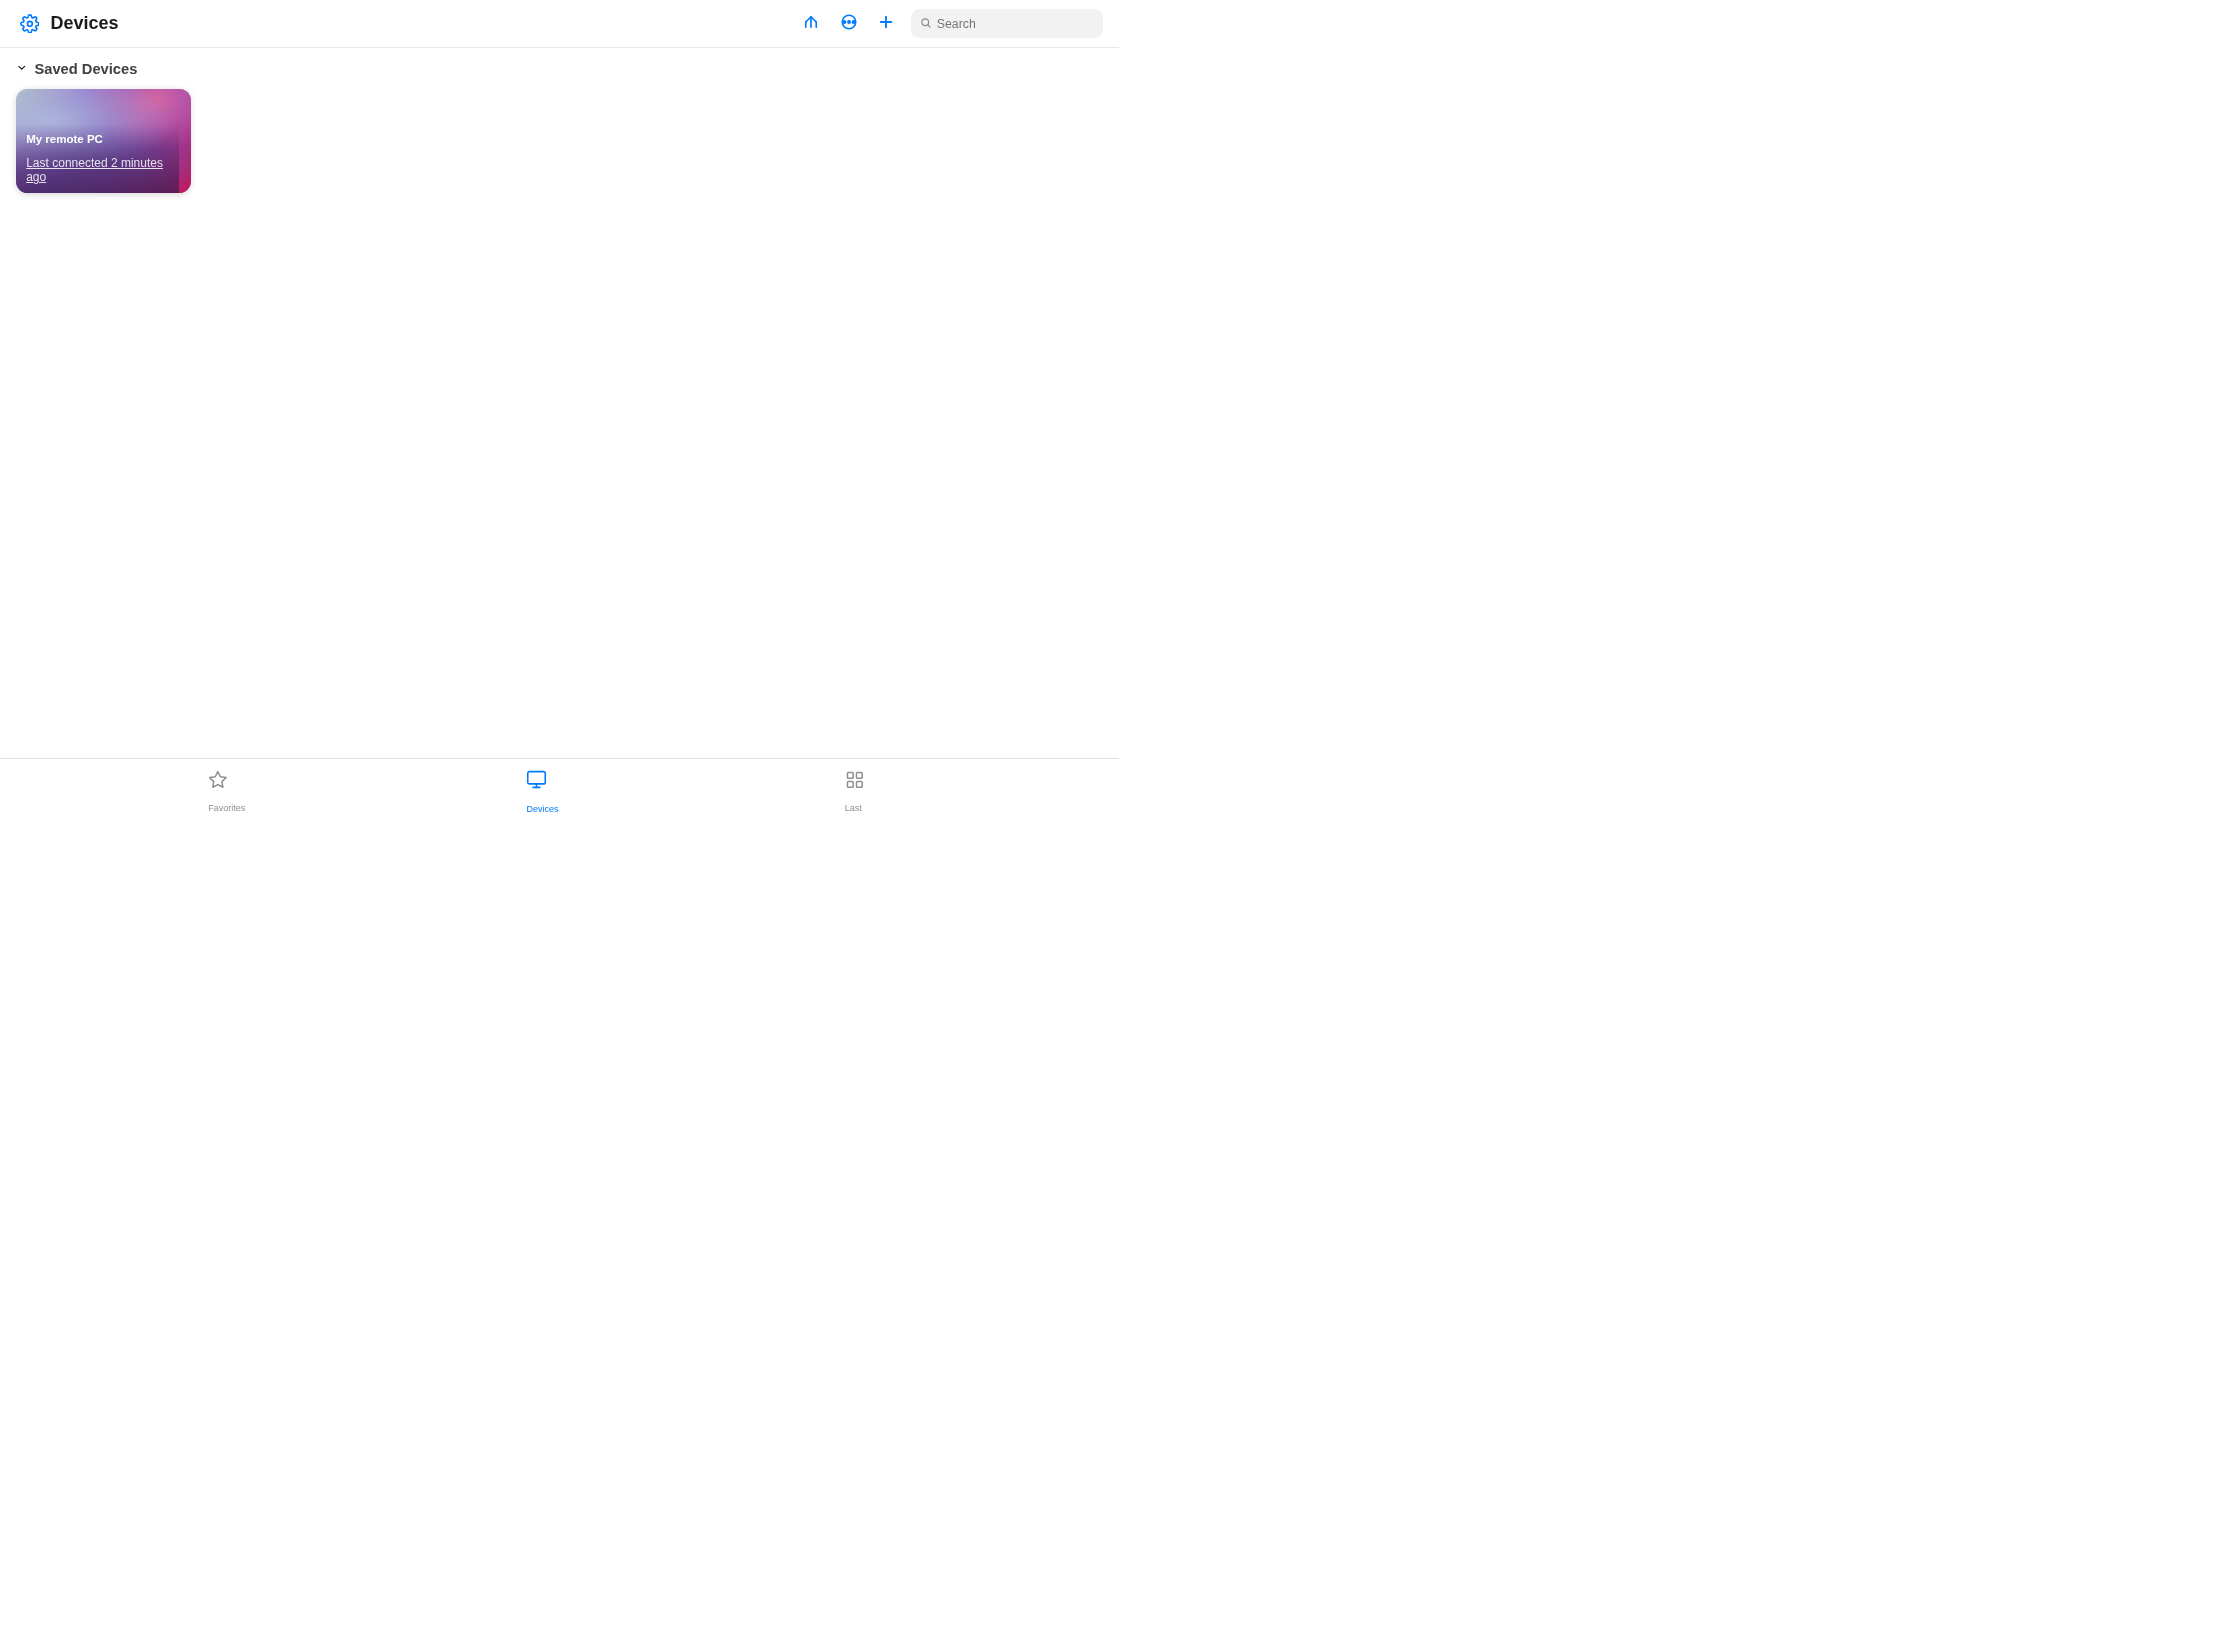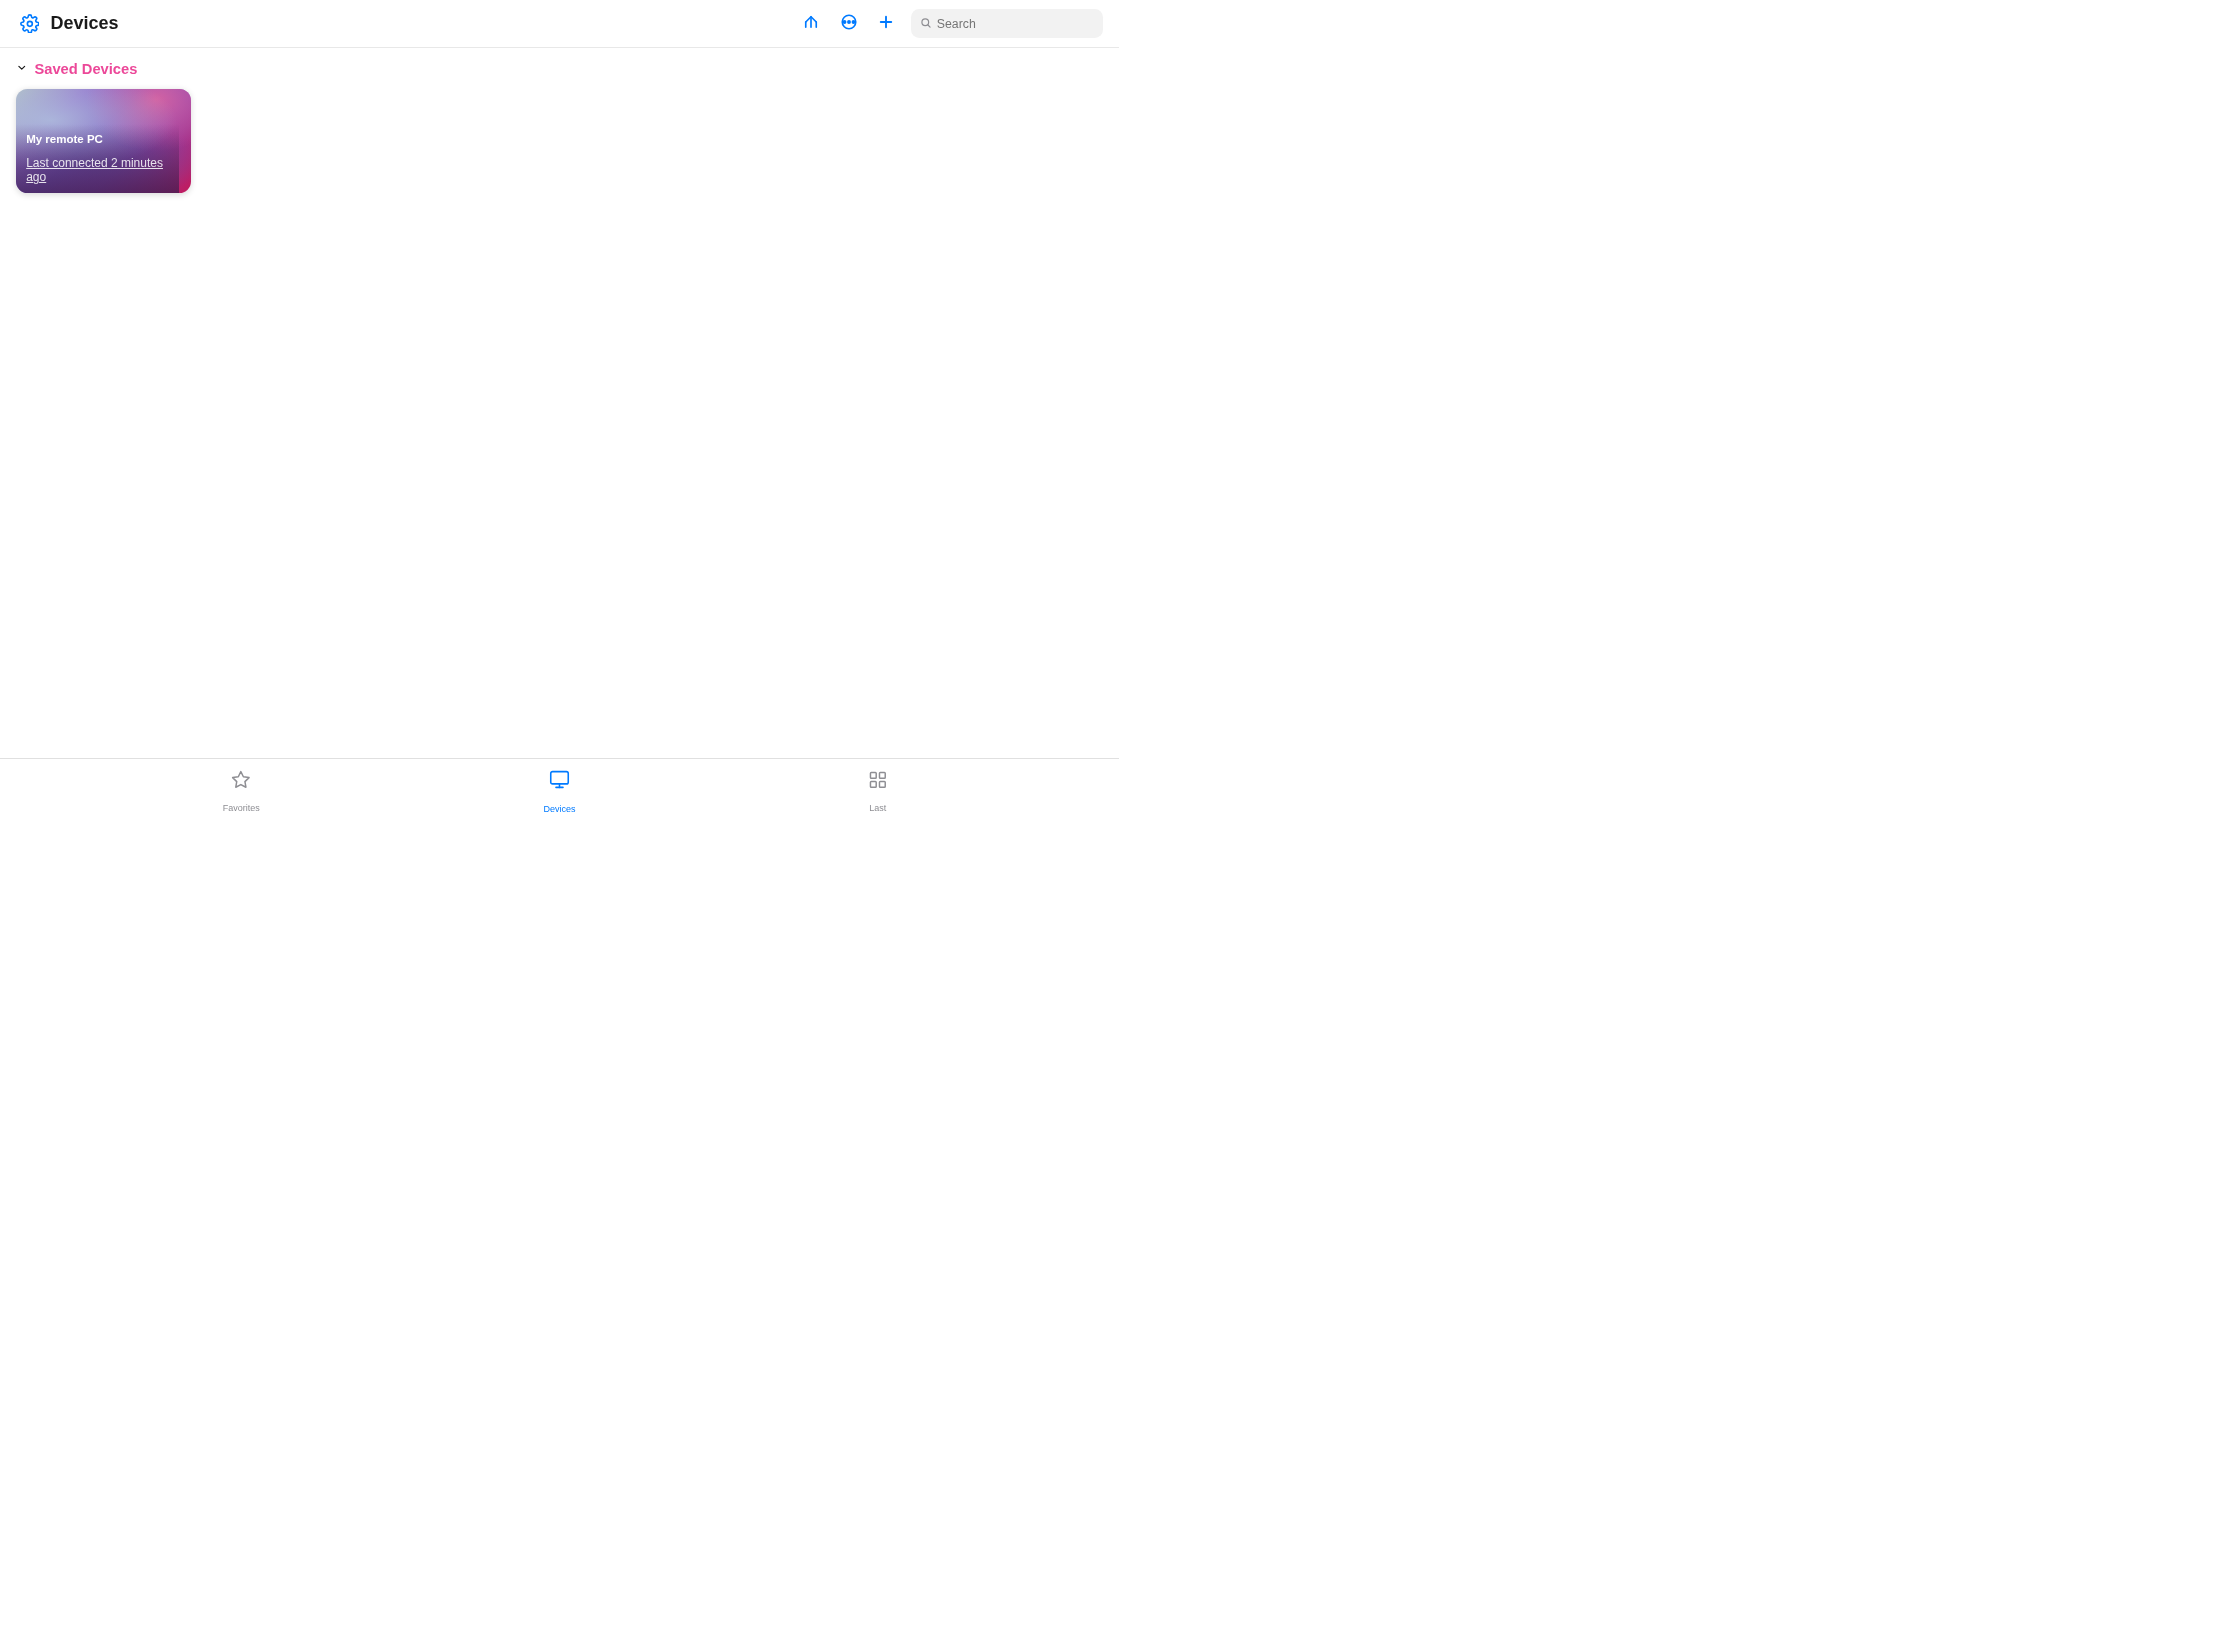--- a/index.html
+++ b/index.html
@@ -98,21 +98,21 @@
     }
 
     .chevron-icon {
       color: #1a1a1a;
       font-size: 11.5px;
     }
 
     .section-title {
       font-size: 14.7px;
       font-weight: 700;
-      color: #ec4899;
+      color: #404040;
     }
 
     
     .device-card {
       width: 175px;
       height: 104px;
       border-radius: 11.5px;
       overflow: hidden;
       position: relative;
       cursor: pointer;
@@ -177,21 +177,20 @@
       border-top: 0.8px solid #e0e0e0;
       display: flex;
       align-items: center;
       justify-content: space-around;
       padding: 0 82px;
     }
 
     .tab-item {
       display: flex;
       flex-direction: column;
-      align-items: center;
       gap: 9px;
       cursor: pointer;
       min-width: 66px;
     }
 
     .tab-icon {
       font-size: 18px;
     }
 
     .tab-label {

